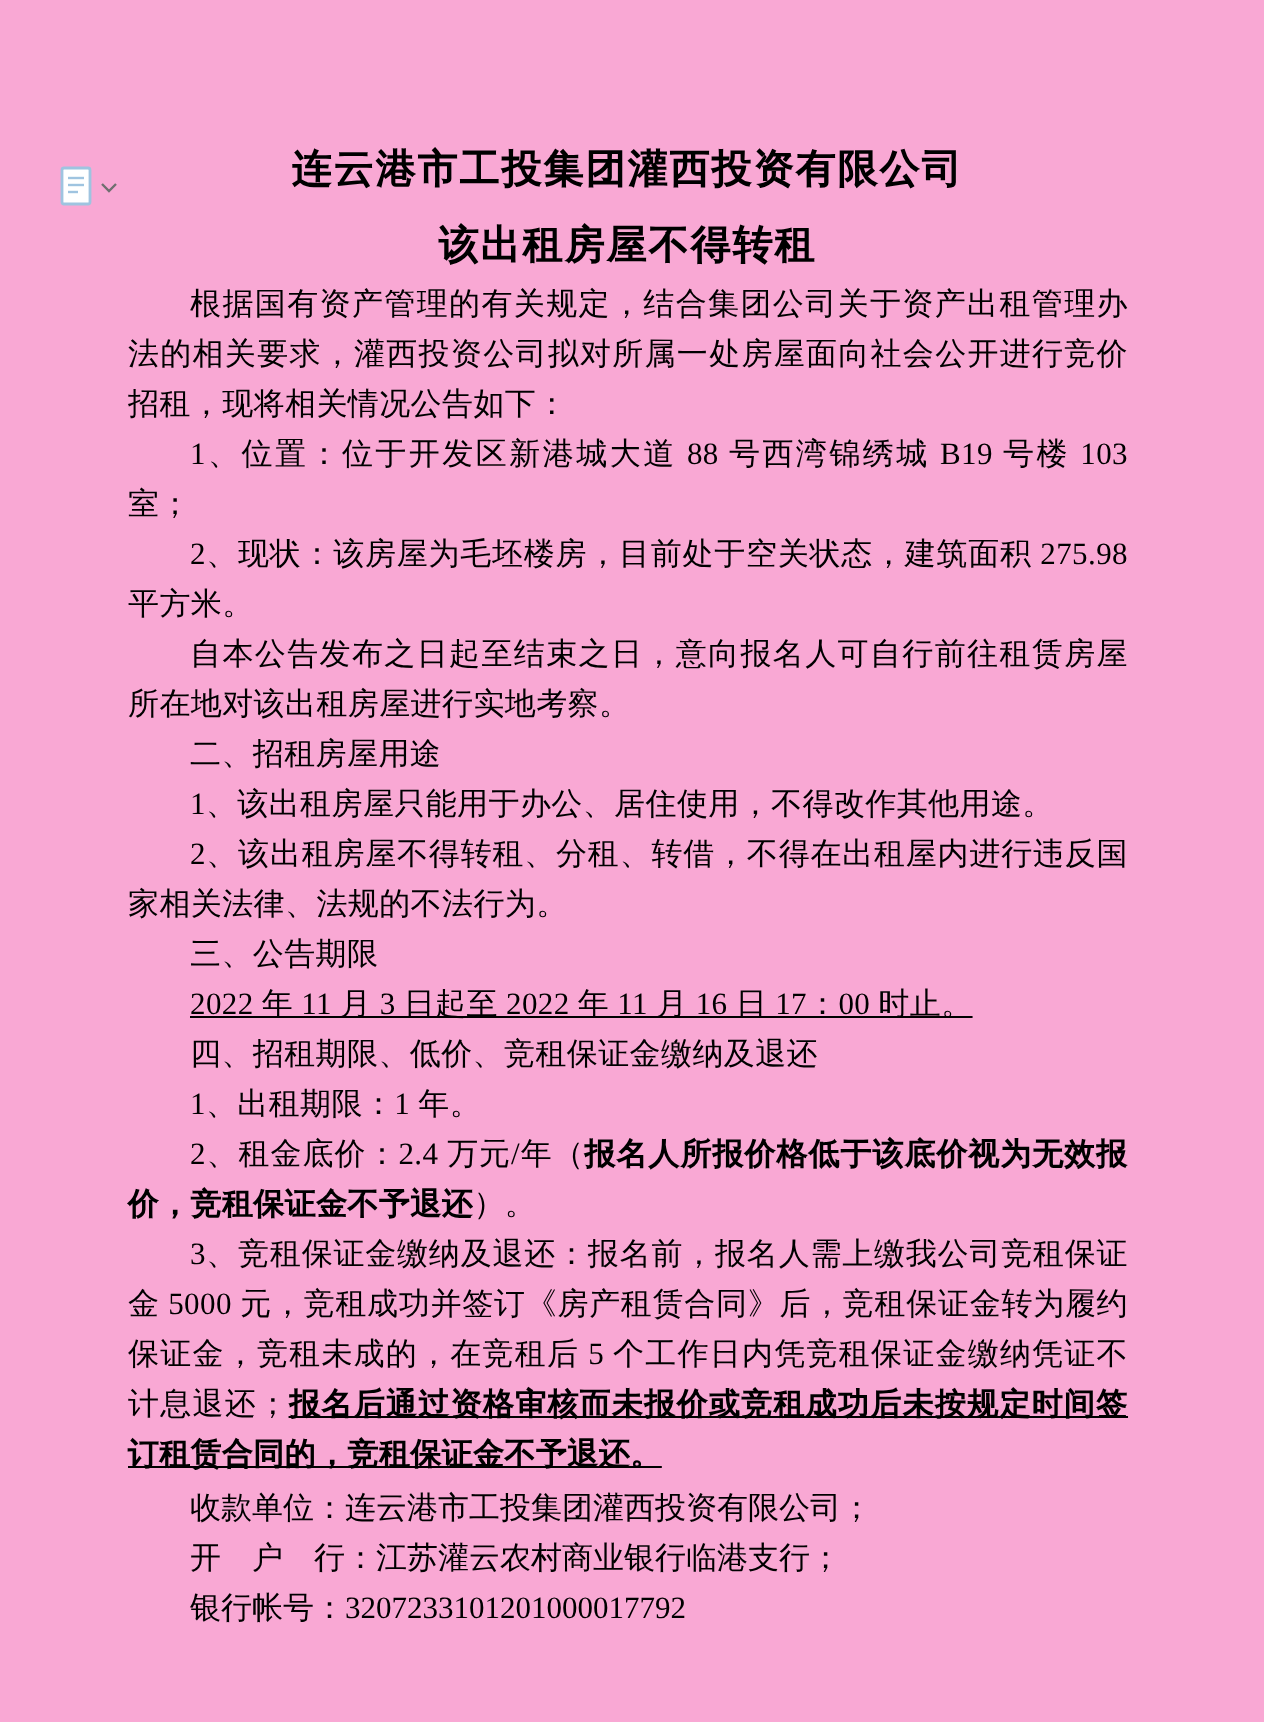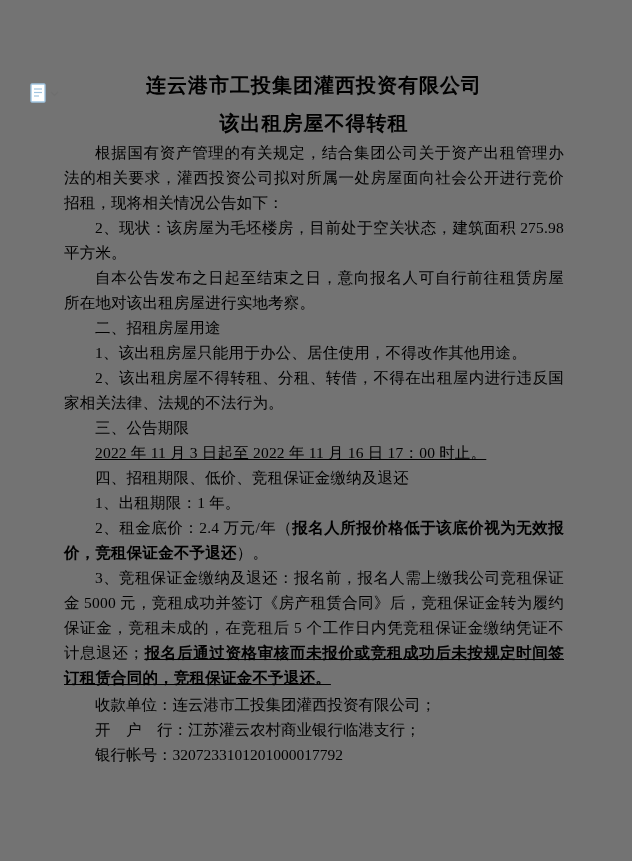--- a/index.html
+++ b/index.html
@@ -10,21 +10,21 @@
   body {
     width: 632px;
     height: 861px;
     font-family: "Liberation Sans", sans-serif;
     overflow: hidden;
   }
   .page {
     position: relative;
     width: 632px;
     height: 861px;
-    background: #737373;
+    background: #f9a8d4;
     box-sizing: border-box;
   }
   .doc-icon {
     position: absolute;
     left: 30px;
     top: 82px;
     width: 26px;
     height: 22px;
     display: flex;
     align-items: center;
@@ -106,20 +106,21 @@
     </span>
   </div>
 
   <div class="content">
 
     <div class="title1">连云港市工投集团灌西投资有限公司</div>
     <div class="title2">该出租房屋不得转租</div>
 
     <p class="body indent">根据国有资产管理的有关规定，结合集团公司关于资产出租管理办法的相关要求，灌西投资公司拟对所属一处房屋面向社会公开进行竞价招租，现将相关情况公告如下：</p>
 
+    <p class="body indent">1、位置：位于开发区新港城大道 88 号西湾锦绣城 B19 号楼 103 室；</p>
     <p class="body indent">2、现状：该房屋为毛坯楼房，目前处于空关状态，建筑面积 275.98 平方米。</p>
     <p class="body indent">自本公告发布之日起至结束之日，意向报名人可自行前往租赁房屋所在地对该出租房屋进行实地考察。</p>
 
     <p class="body indent">二、招租房屋用途</p>
     <p class="body indent">1、该出租房屋只能用于办公、居住使用，不得改作其他用途。</p>
     <p class="body indent">2、该出租房屋不得转租、分租、转借，不得在出租屋内进行违反国家相关法律、法规的不法行为。</p>
 
     <p class="body indent">三、公告期限</p>
     <p class="body indent red">2022 年 11 月 3 日起至 2022 年 11 月 16 日 17：00 时止。</p>
 

